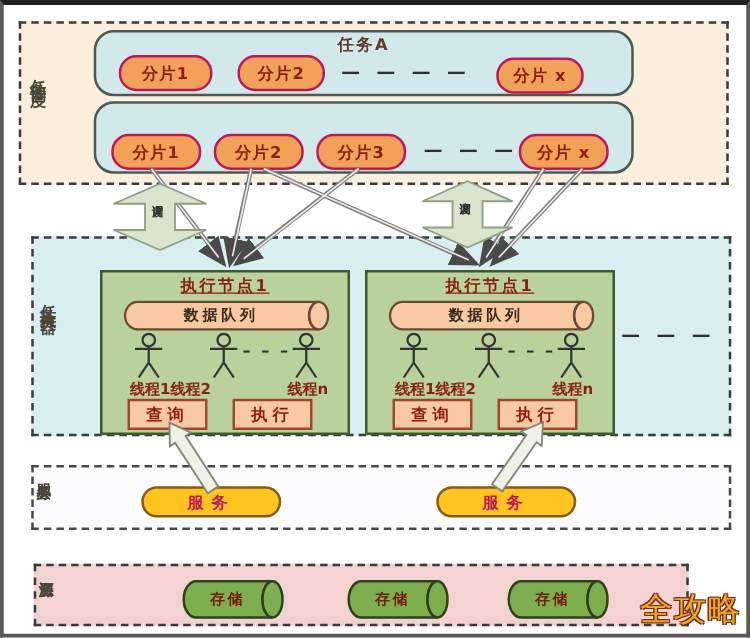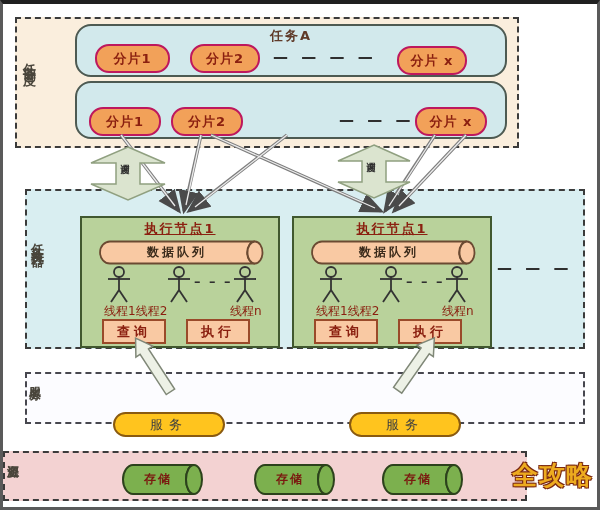--- a/index.html
+++ b/index.html
@@ -1,57 +1,57 @@
 <!DOCTYPE html>
 <html><head>
 <meta charset="utf-8">
 <style>
   * { margin:0; padding:0; box-sizing:border-box; }
   body { font-family:"DejaVu Sans","Liberation Sans",sans-serif; background:#fff; }
   #stage { position:relative; width:600px; height:510px; background:#fff;
            border:3px solid #5a5a5a; border-top:4px solid #202020; overflow:hidden; }
   .section { position:absolute; border:2px dashed #3b3b3b; }
-  #scheduler-section { left:12px; top:13px; width:504px; height:131px; background:#faeedd; }
+  #scheduler-section { left:12px; top:13px; width:568px; height:131px; background:#faeedd; }
   #executor-section  { left:22px; top:185px; width:560px; height:160px; background:#d9eef1; }
   #service-section   { left:22px; top:368px; width:560px; height:52px; background:#fcfcff; border-color:#47474f; }
-  #resource-section  { left:0; top:447px; width:524px; height:50px; background:#f3d2d2; }
+  #resource-section  { left:24px; top:447px; width:524px; height:50px; background:#f3d2d2; }
   .vlabel { position:absolute; writing-mode:vertical-rl; text-orientation:upright;
             font-weight:bold; font-size:13px; color:#49453b; letter-spacing:3px; line-height:1; }
   .taskbox { position:absolute; background:#d2e9ec; border:2.5px solid #4d5a52; border-radius:16px; }
   .task-title { position:absolute; top:1px; left:0; width:100%; text-align:center;
                 font-size:13px; font-weight:bold; color:#5f3a28; letter-spacing:2px; }
   .pill { position:absolute; background:#f2a159; border:2px solid #be185d; border-radius:14px;
           height:29px; display:flex; align-items:center; justify-content:center;
           font-size:13px; font-weight:bold; color:#8b2010; letter-spacing:1px; }
   .dashes { position:absolute; font-weight:bold; color:#2f2f2f; font-size:15px;
             letter-spacing:4px; white-space:nowrap; }
   .node { position:absolute; width:200px; height:132px; background:#b9d29b; border:2.5px solid #41582f; }
   .node-title { position:absolute; top:2px; left:0; width:100%; text-align:center;
                 font-size:13px; font-weight:bold; color:#8b2010; letter-spacing:2px;text-decoration:underline; }
   .queue-wrap { position:absolute; left:16px; top:22px; width:166px; height:43px; }
   .queue-text { position:absolute; left:0; top:0; width:158px; height:25px; display:flex;
                 align-items:center; justify-content:center; font-size:12px; font-weight:bold;
                 color:#3a2a1a; letter-spacing:3px; }
   .figure { position:absolute; width:22px; height:37px; }
   .fig-dashes { position:absolute; font-weight:bold; color:#2f2f2f; font-size:13px; letter-spacing:2px; }
-  .threads { position:absolute; top:85px; font-size:12px; font-weight:normal; color:#8b2010; white-space:nowrap; }
+  .threads { position:absolute; top:85px; font-size:12px; font-weight:bold; color:#8b2010; white-space:nowrap; }
   .btn { position:absolute; top:101px; width:64px; height:25px; background:#f9c9a3;
          border:2px solid #9a4a2a; display:flex; align-items:center; justify-content:center;
          font-size:13px; font-weight:bold; color:#8b2010; letter-spacing:4px; }
   .service-oval { position:absolute; top:15px; width:112px; height:25px; background:#ffc41e;
                   border:2px solid #8a5a10; border-radius:13px; display:flex; align-items:center;
-                  justify-content:center; font-size:13px; font-weight:normal; color:#404040; letter-spacing:6px;margin-top:23px; }
+                  justify-content:center; font-size:13px; font-weight:bold; color:#be185d; letter-spacing:6px; }
   .cyl-wrap { position:absolute; top:10px; width:84px; height:33px; }
   .cyl-text { position:absolute; left:0; top:0; width:76px; height:33px; display:flex;
               align-items:center; justify-content:center; font-size:12px; font-weight:bold;
               color:#7a1a10; letter-spacing:2px; }
   .arrow-label { position:absolute; writing-mode:vertical-rl; text-orientation:upright;
                  font-size:9px; font-weight:bold; color:#2c2c2c; line-height:1; z-index:7; }
   #overlay { position:absolute; left:0; top:0; width:600px; height:510px; z-index:6; pointer-events:none; }
-  #watermark { position:absolute; right:4px; bottom:14px; font-size:26px; font-weight:bold;
+  #watermark { position:absolute; right:4px; bottom:2px; font-size:26px; font-weight:normal;
                color:#edab1f; z-index:10; letter-spacing:1px;
                text-shadow:-1px -1px 0 #7a2812, 1px -1px 0 #7a2812, -1px 1px 0 #7a2812, 1px 1px 0 #7a2812;margin-top:44px; }
 </style>
 </head>
 <body>
 
 <div id="stage">
 
   <div class="section" id="scheduler-section">
     <div class="vlabel" style="left:6px; top:34px;">任务调度</div>
@@ -60,20 +60,21 @@
       <div class="task-title">任务A</div>
       <div class="pill" style="left:18px; top:18px; width:75px;">分片1</div>
       <div class="pill" style="left:113px; top:18px; width:70px;">分片2</div>
       <div class="dashes" style="left:196px; top:22px;">— — — —</div>
       <div class="pill" style="left:320px; top:20px; width:70px;">分片 x</div>
     </div>
 
     <div class="taskbox" style="left:58px; top:62px; width:432px; height:58px;">
       <div class="pill" style="left:12px; top:24px; width:72px;">分片1</div>
       <div class="pill" style="left:94px; top:24px; width:72px;">分片2</div>
+      <div class="pill" style="left:176px; top:24px; width:72px;">分片3</div>
       <div class="dashes" style="left:262px; top:28px;">— — —</div>
       <div class="pill" style="left:338px; top:24px; width:72px;">分片 x</div>
     </div>
   </div>
 
   <div class="section" id="executor-section">
     <div class="vlabel" style="left:4px; top:42px;">任务执行器</div>
 
     <div class="node" style="left:53px; top:25px;">
       <div class="node-title">执行节点1</div>

